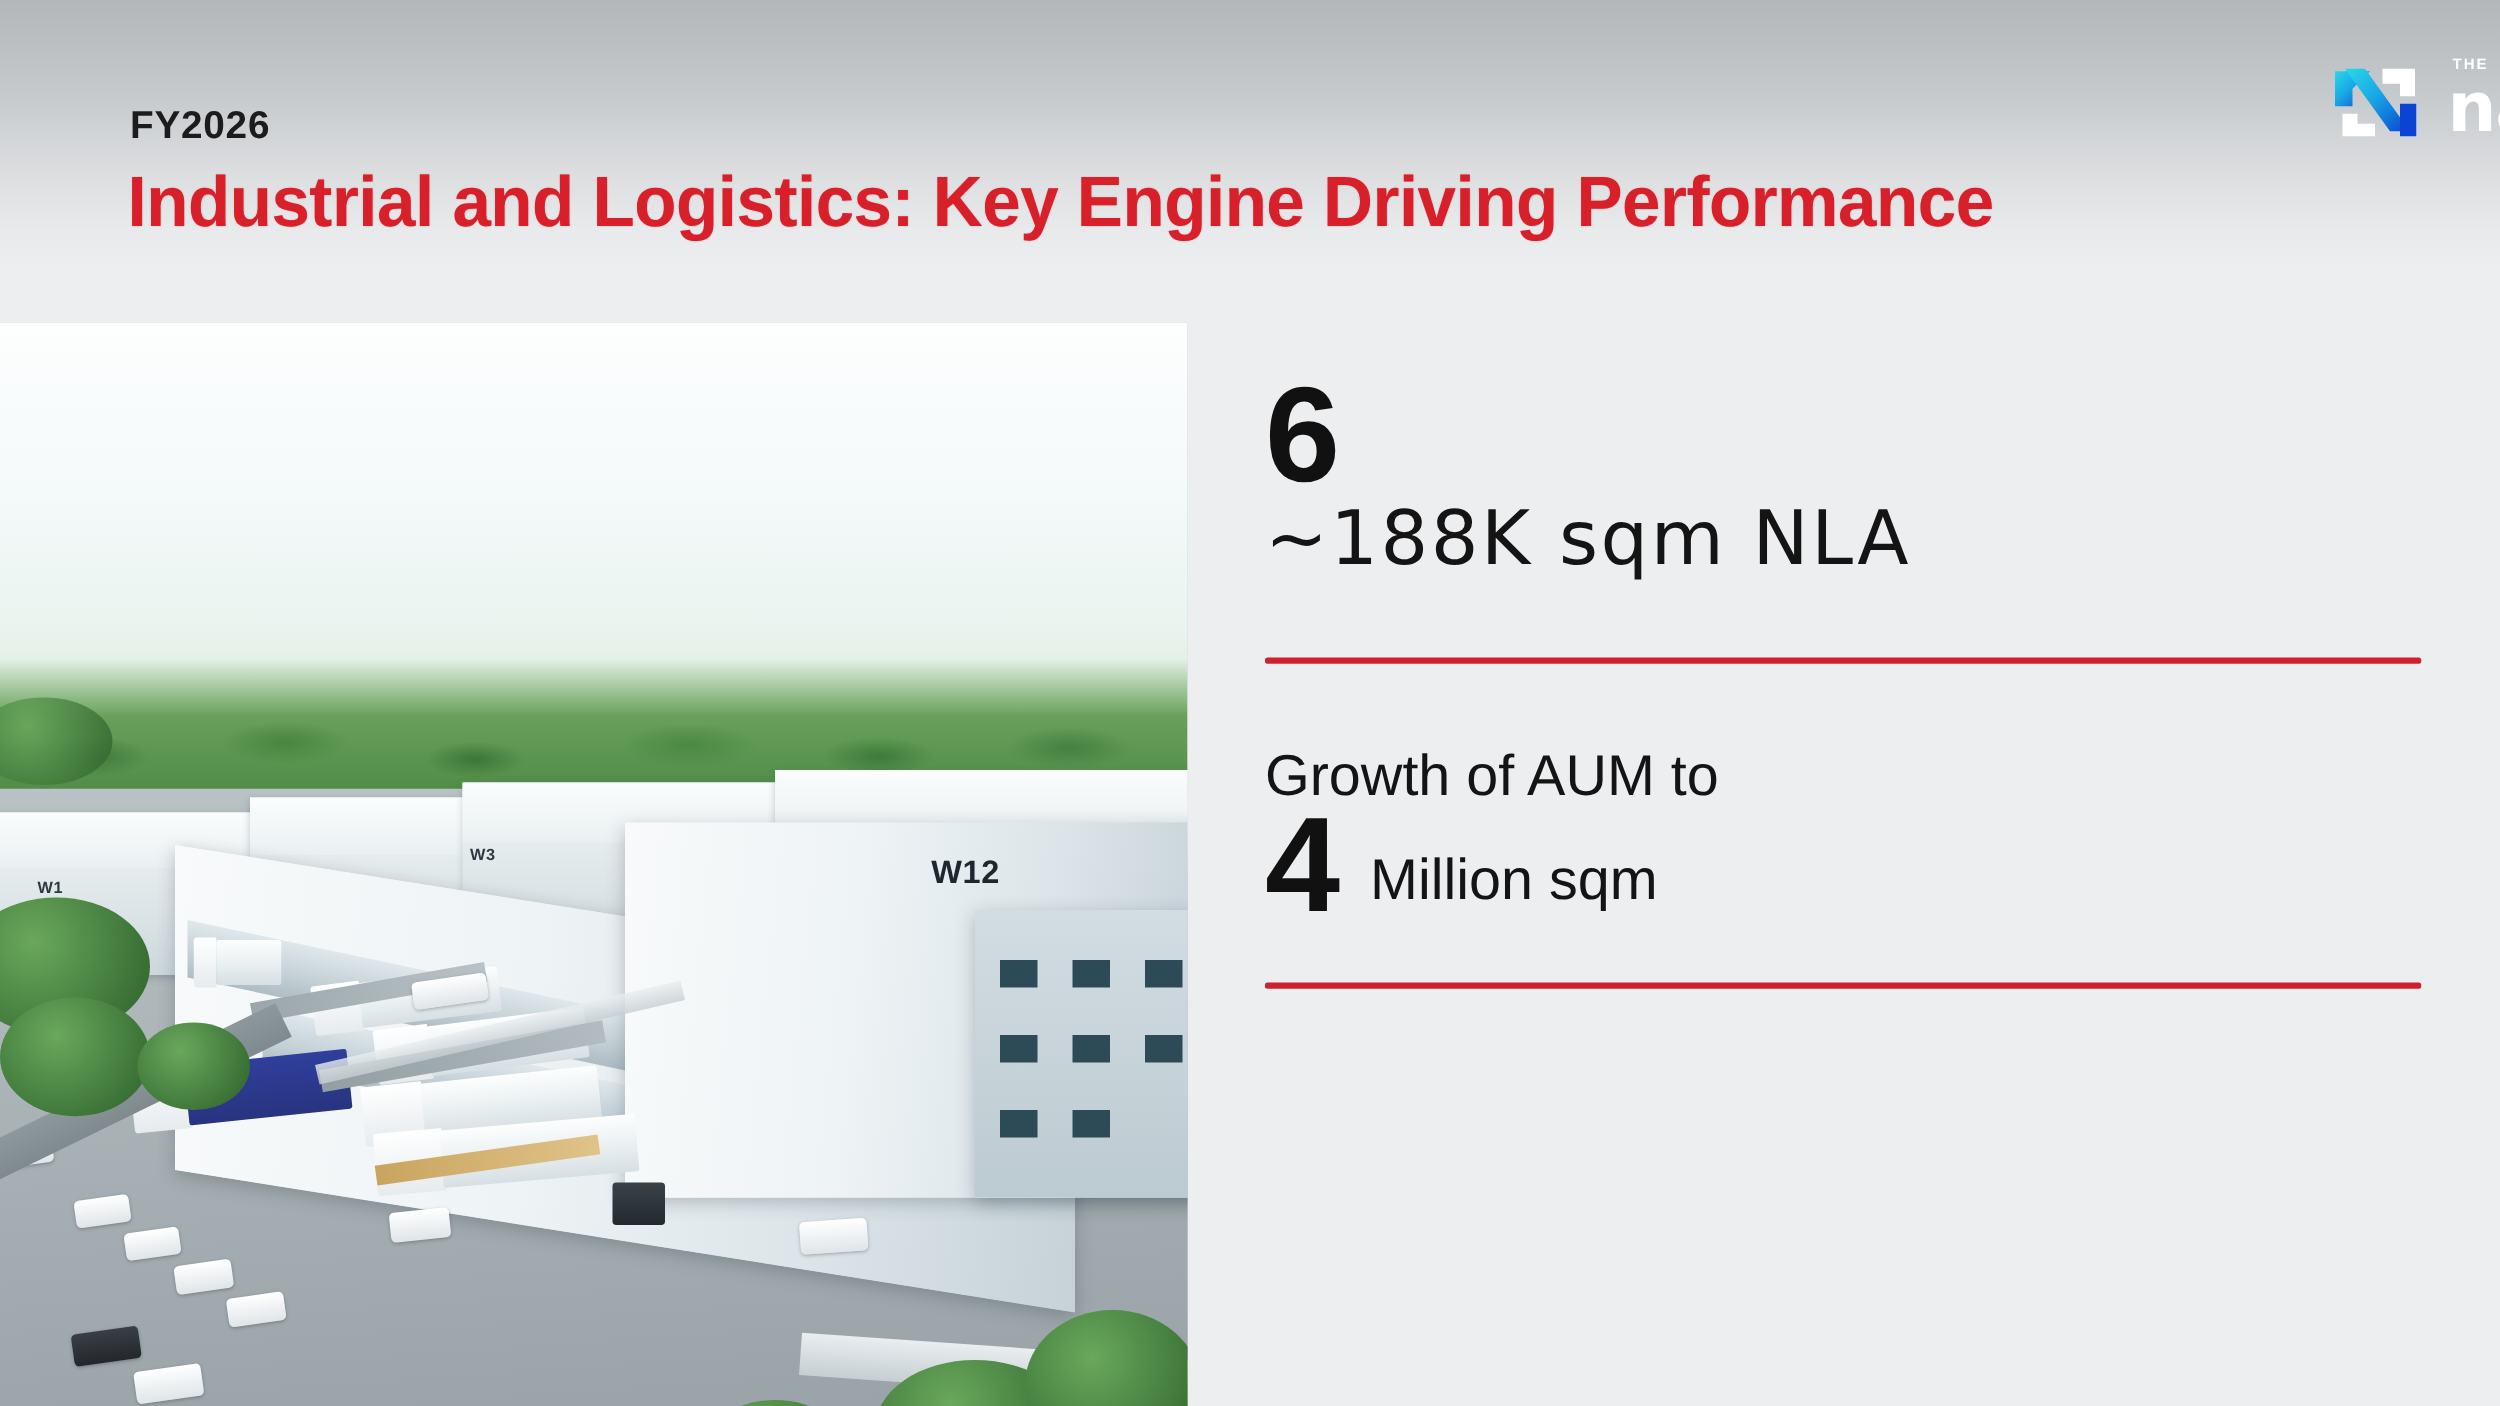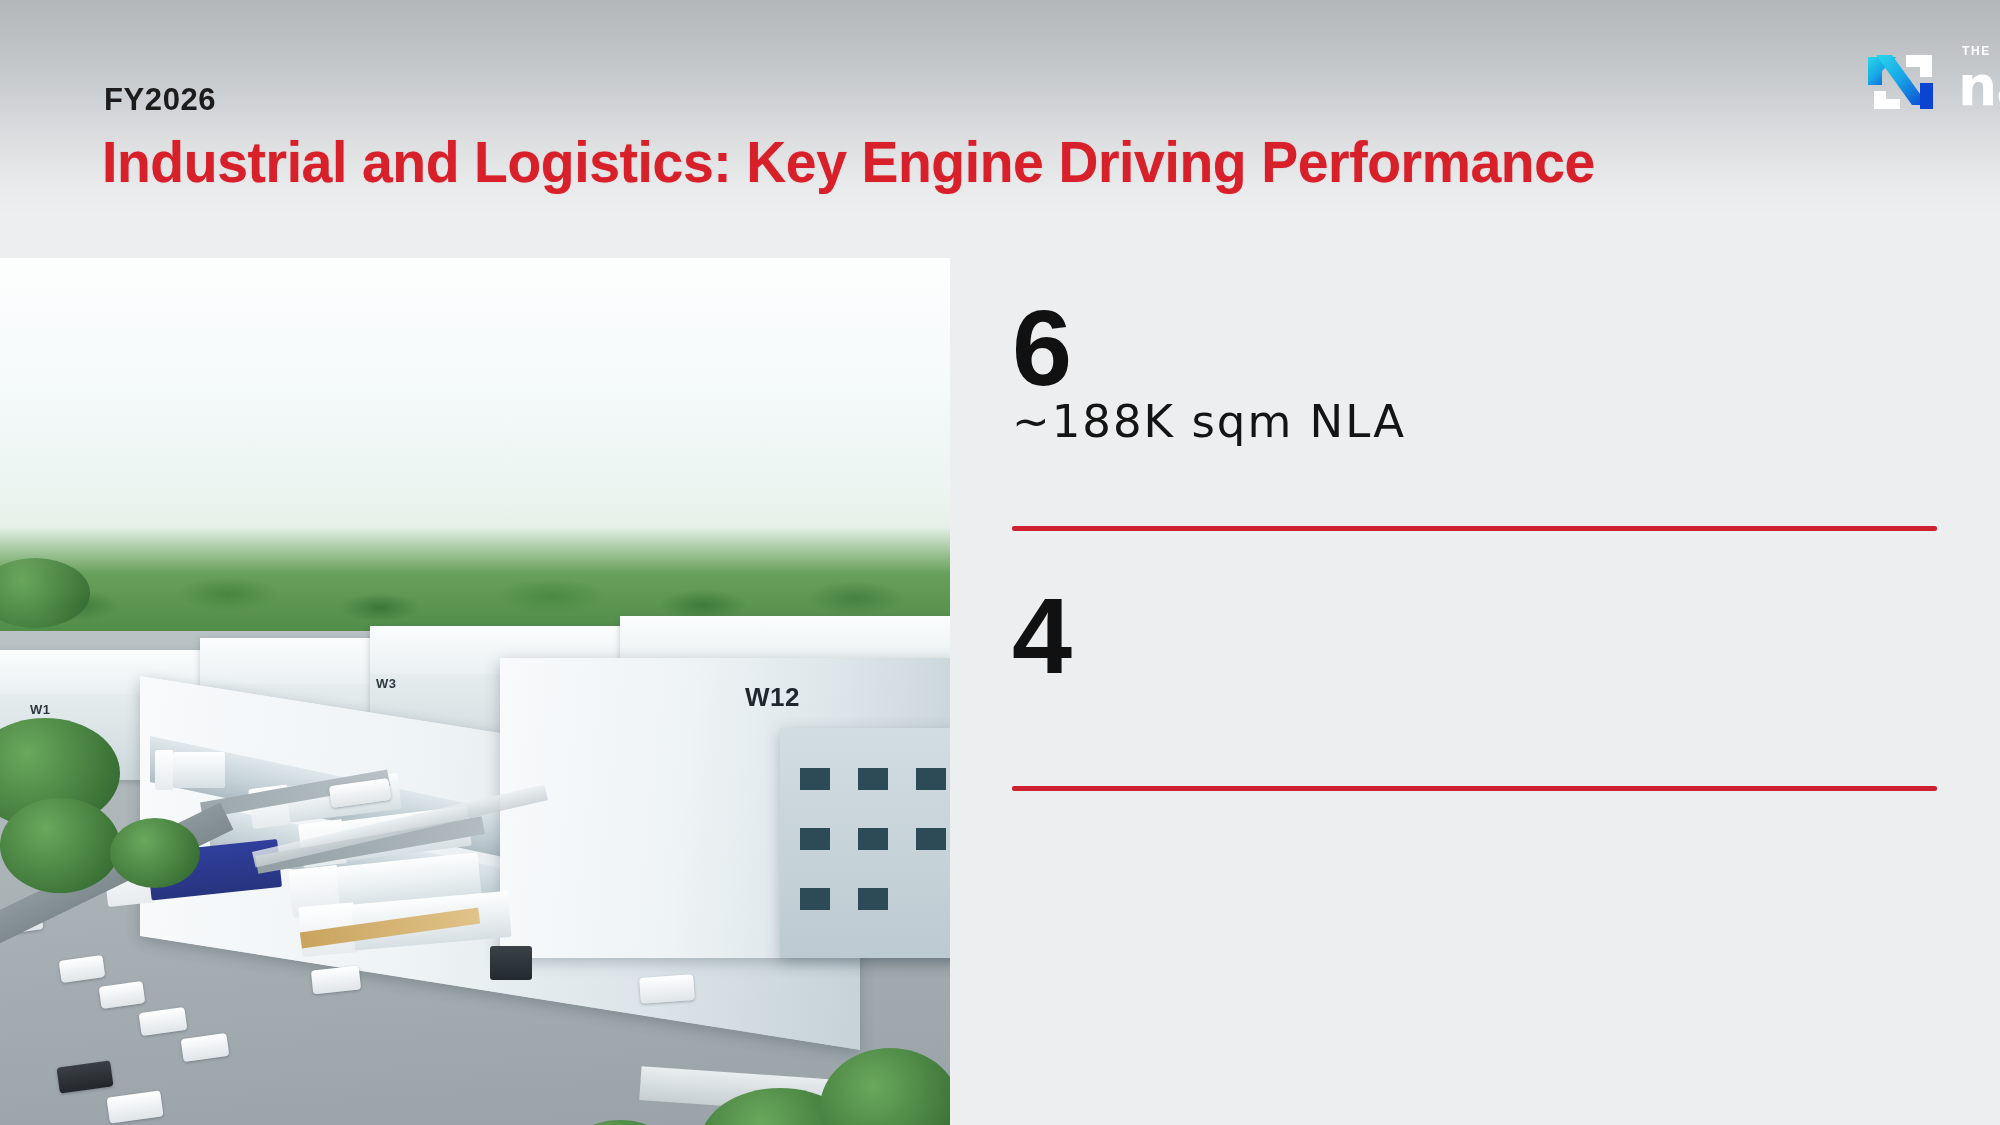--- a/index.html
+++ b/index.html
@@ -220,21 +220,21 @@
     font-size: 46px;
     font-weight: 400;
     color: #141414;
     line-height: 1.22;
     letter-spacing: 0px;
     font-family: "Liberation Sans", sans-serif;
   }
   .stat-line.mono {
     font-family: "DejaVu Sans", sans-serif;
     letter-spacing: 2px;
-    font-size: 45px;
+    font-size: 60px;
   }
   .divider {
     width: 925px;
     height: 5px;
     background: #cf2031;
     margin: 0;
     border-radius: 2px;
   }
 
   .block1 { position:absolute; left:0; top:0; }
@@ -405,22 +405,24 @@
   <div class="content">
 
     <div class="stat-block block1">
       <div class="big-num">6</div>
       <div class="stat-line mono">~188K sqm NLA</div>
     </div>
 
     <div class="divider rule1"></div>
 
     <div class="stat-block block2">
+      <div class="stat-line">Growth of AUM to</div>
       <div class="inline-row">
         <div class="big-num">4</div>
+        <div class="stat-line">Million sqm</div>
       </div>
     </div>
 
     <div class="divider rule2"></div>
   </div>
 
 
 </div>
 
 </body></html>

